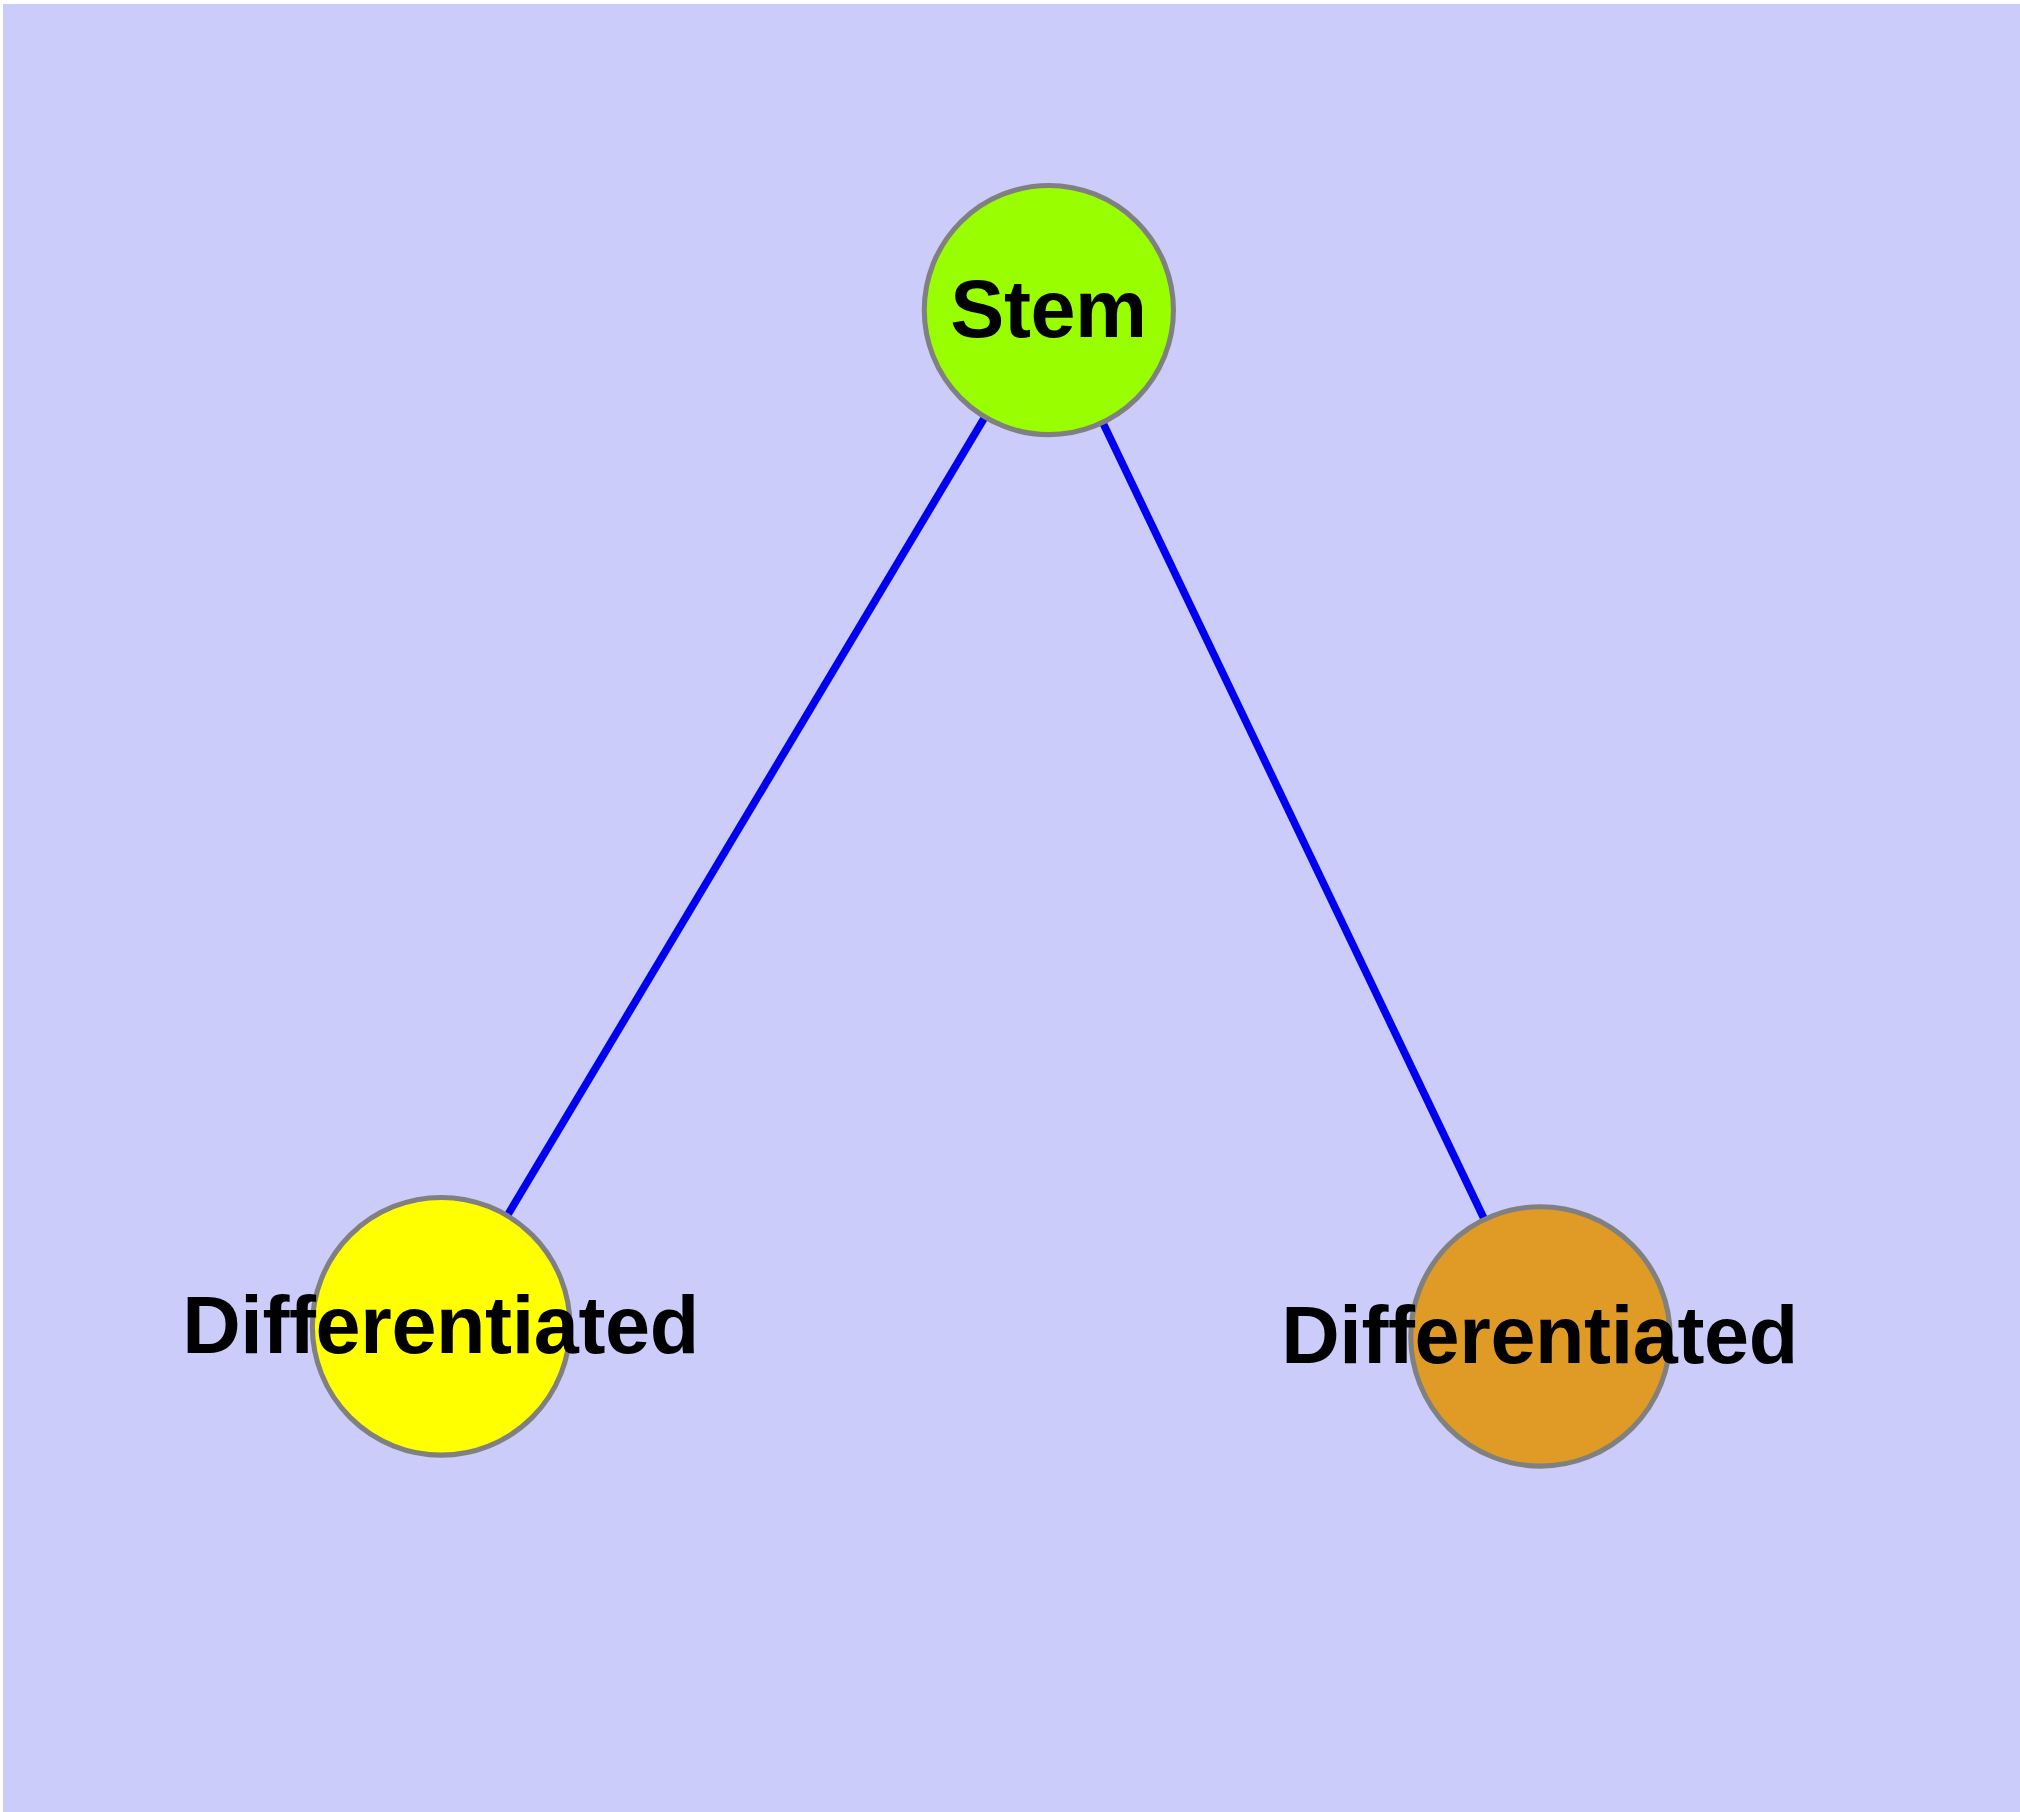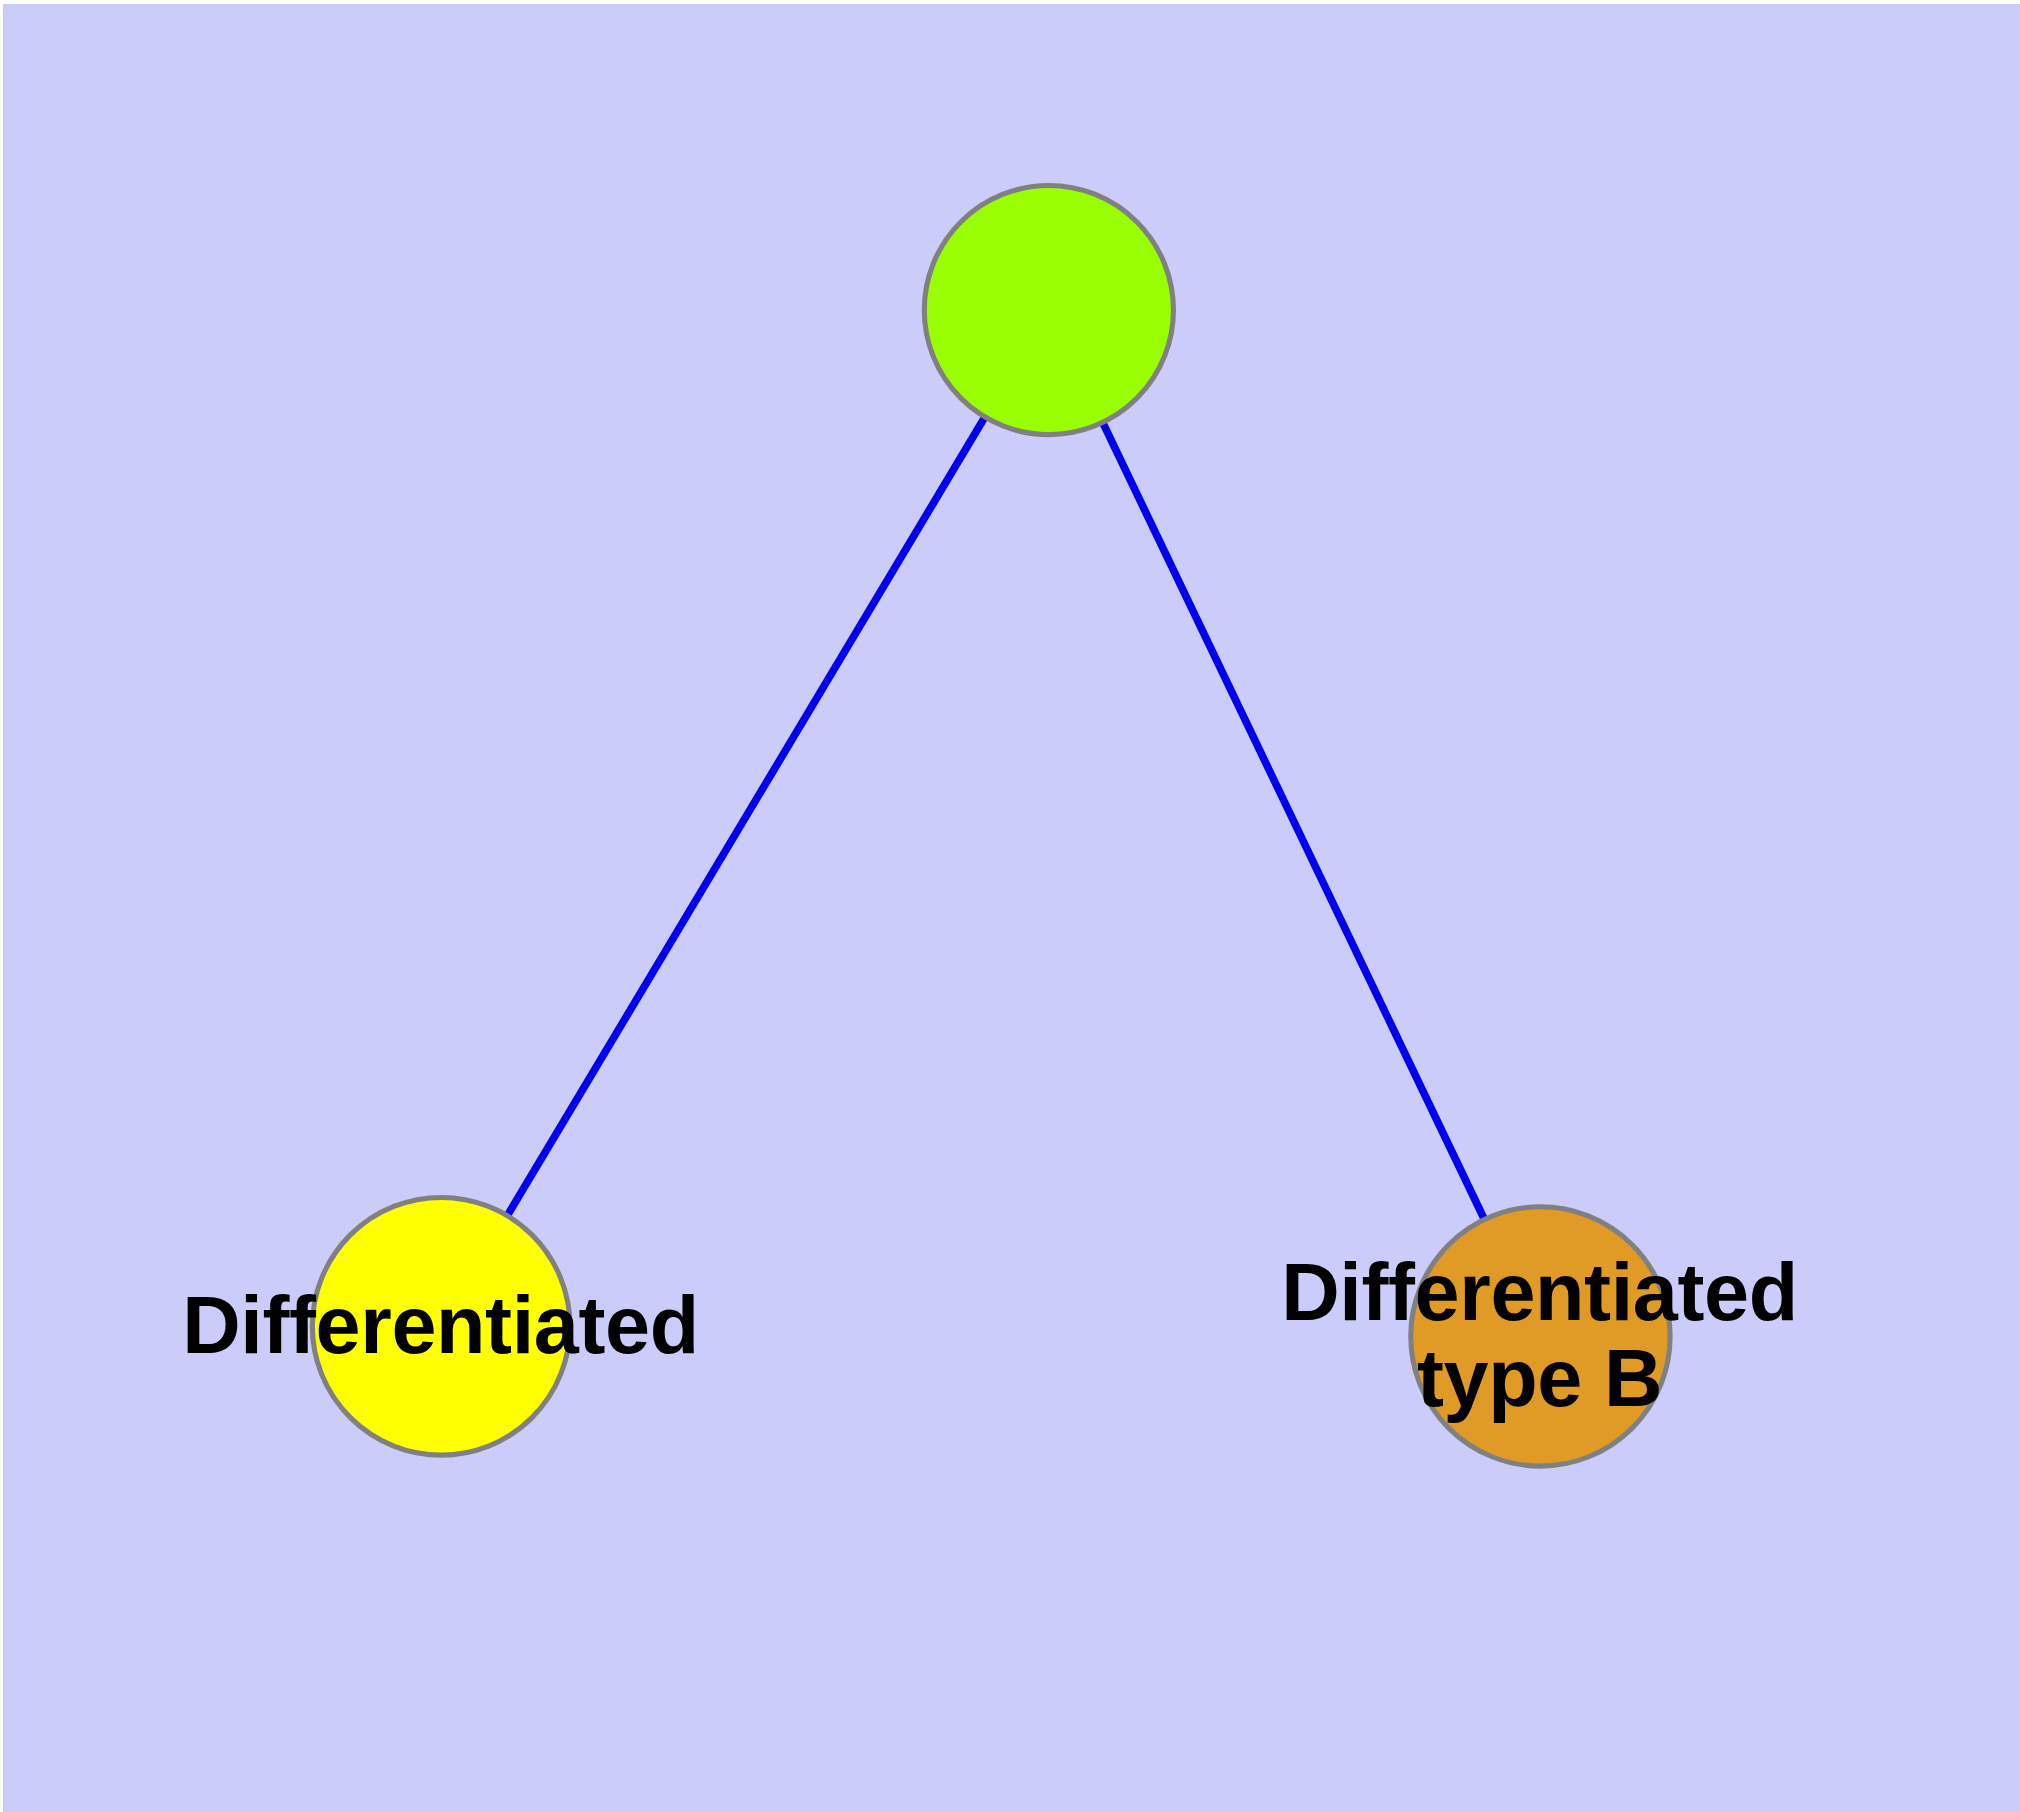--- a/index.html
+++ b/index.html
@@ -59,23 +59,25 @@
         <line id="edge-stem-b" x1="1296.633639330997" y1="491.77471936178864" x2="1748.7746238690997" y2="1435.8139129404822" stroke="#0000ee" stroke-width="9" stroke-linecap="butt"></line>
       </g>
 
       <g>
         <circle id="node-stem" cx="1234" cy="361" r="147" fill="#99ff00" stroke="#808080" stroke-width="6"></circle>
         <circle id="node-diff_a" cx="517" cy="1560" r="152" fill="#ffff00" stroke="#808080" stroke-width="6"></circle>
         <circle id="node-diff_b" cx="1814" cy="1572" r="153" fill="#e09a26" stroke="#808080" stroke-width="6"></circle>
       </g>
     </svg>
 
+    <div class="node-label" id="label-stem" style="left: 1046px; top: 306px; font-size: 81px; color: rgb(0, 0, 0);">
+        <span class="line">Stem</span>
+      </div>
     <div class="node-label" id="label-diff_a" style="left: 438px; top: 1322px; font-size: 81px; color: rgb(0, 0, 0);">
         <span class="line">Differentiated</span>
       </div>
     <div class="node-label" id="label-diff_b" style="left: 1537px; top: 1332px; font-size: 81px; color: rgb(0, 0, 0);">
         <span class="line">Differentiated</span>
-        <span class="line">type B</span>
       </div>
 
   </div>
 </div>
 
 
 </body></html>

